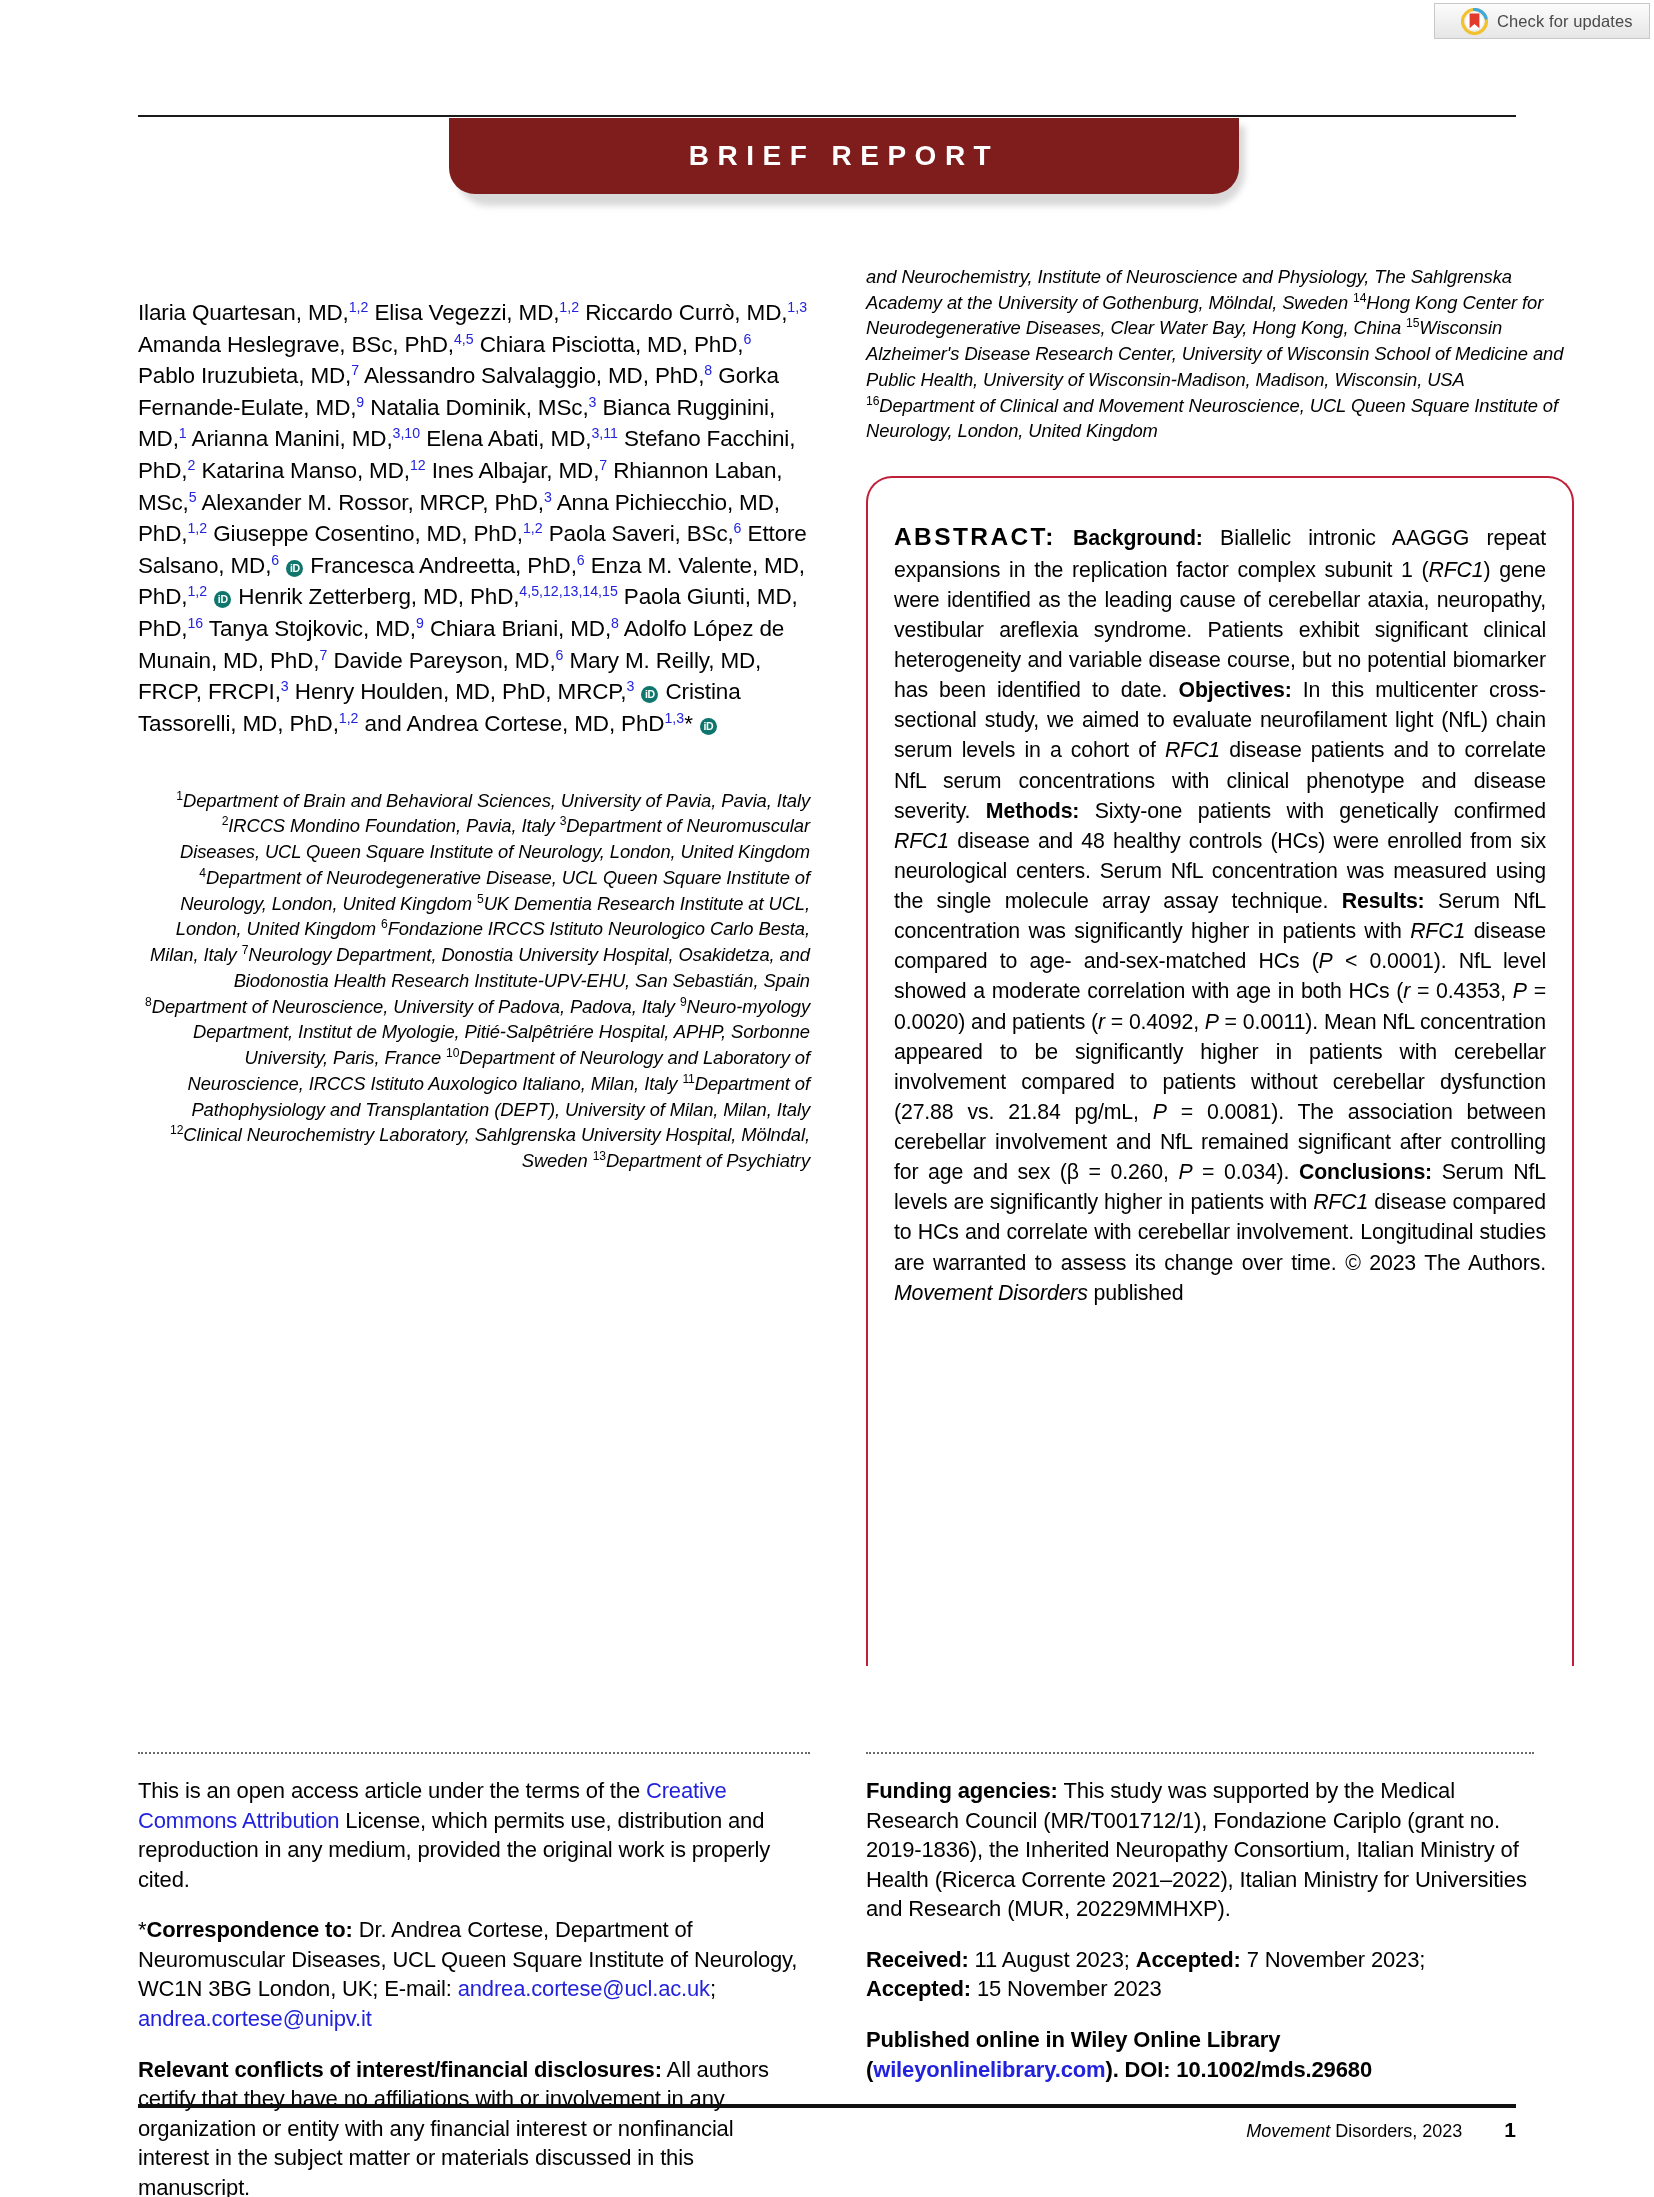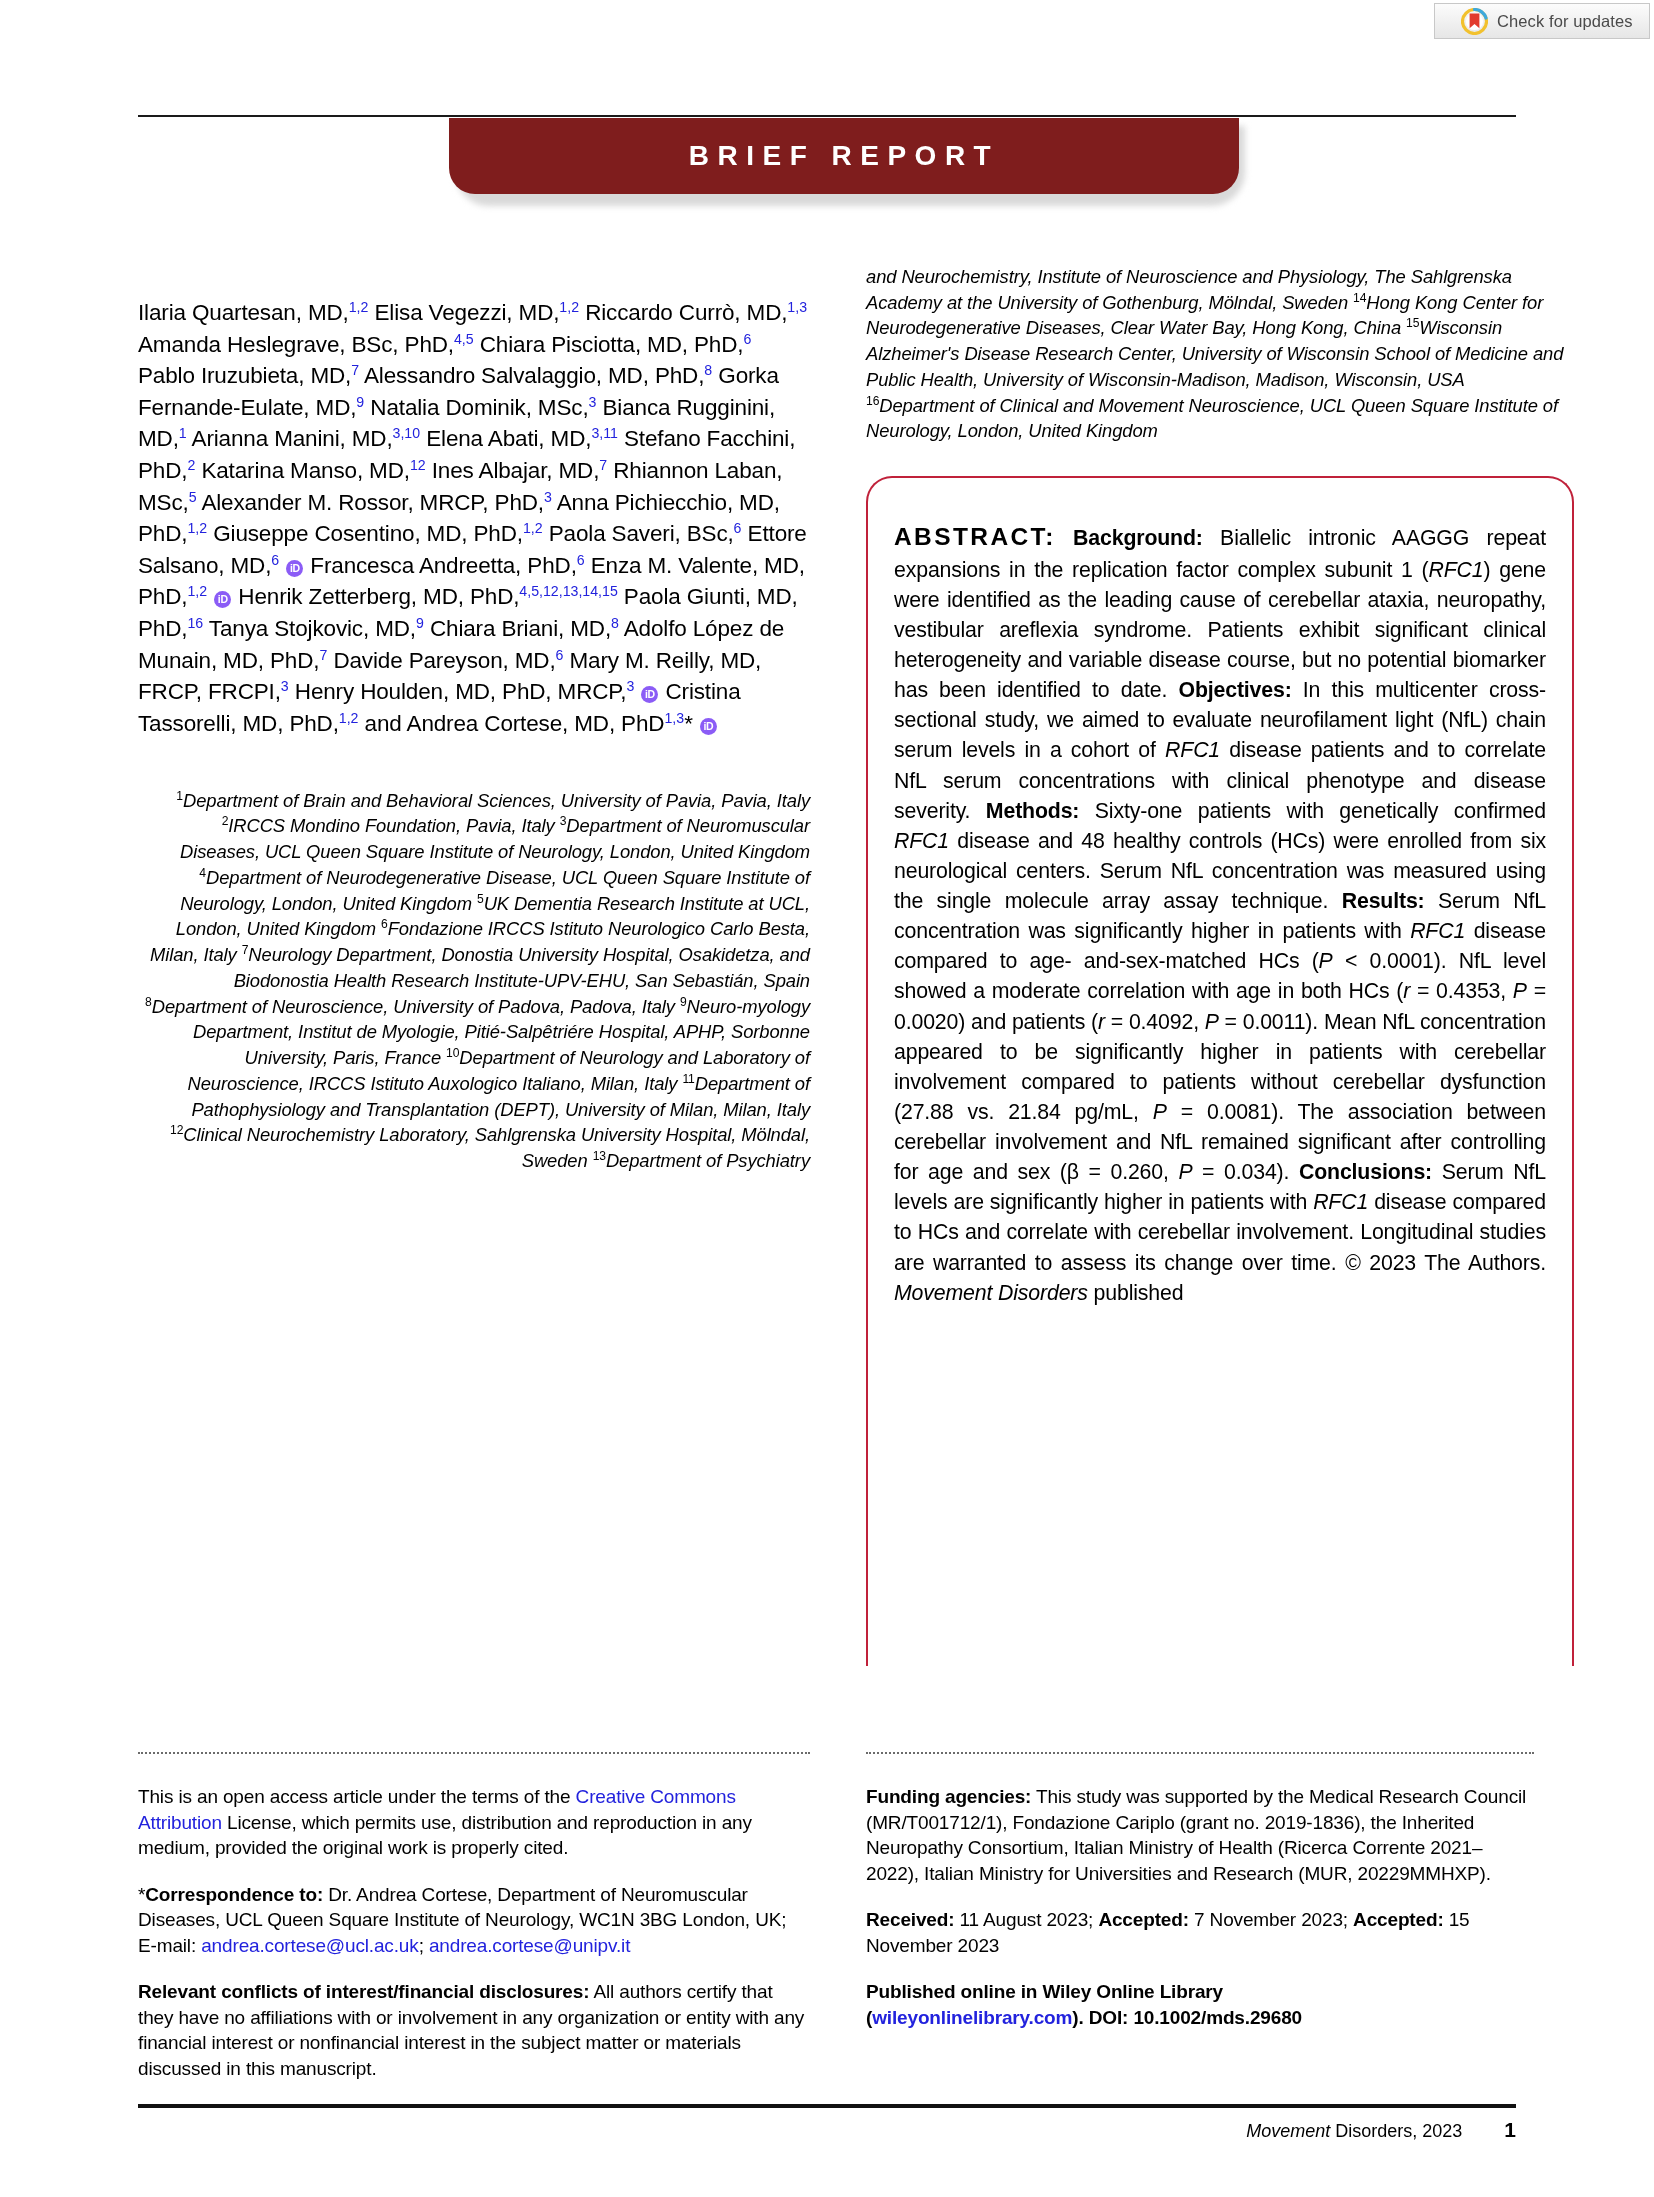--- a/index.html
+++ b/index.html
@@ -57,21 +57,21 @@
     padding:0 22px;
   }
 
   
   .authors{
     margin-top:42px; font-size:22.5px; line-height:1.405; letter-spacing:-.15px;
   }
   .authors sup{ color:#2222dd; font-size:.63em; vertical-align:super; letter-spacing:0; }
   .orcid{
     display:inline-block; width:17px; height:17px; border-radius:50%;
-    background:#8b5cf6; color:#fff; font-size:10.5px; font-weight:bold;
+    background:#0f766e; color:#fff; font-size:10.5px; font-weight:bold;
     text-align:center; line-height:17px; vertical-align:1px;
     font-family:"Liberation Sans", sans-serif; letter-spacing:-.4px;
     margin:0 1px;
   }
 
   
   .affil{
     margin-top:48px;
     font-size:18.4px; line-height:1.395; font-style:italic; letter-spacing:-.1px;
     text-align:right;
@@ -104,21 +104,21 @@
     position:absolute; height:0;
     border-top:2.5px dotted #6b6b6b;
   }
   .dot-left{ left:138px; top:1752px; width:672px; }
   .dot-right{ left:866px; top:1752px; width:668px; }
 
   
   .foot-left{ position:absolute; left:138px; top:1768px; width:672px; }
   .foot-right{ position:absolute; left:866px; top:1768px; width:668px; }
   .foot-p{
-    font-size:19px; line-height:1.345; letter-spacing:-.15px; margin:16px 0 21px 0;
+    font-size:22px; line-height:1.345; letter-spacing:-.15px; margin:8px 0 21px 0;
   }
   .foot-p:last-child{ margin-bottom:0; }
   .foot-p b{ font-weight:bold; }
   .lnk{ color:#2222dd; }
 
   
   .bot-rule{
     position:absolute; left:138px; top:2104px; width:1378px; height:4px;
     background:#111;
   }

